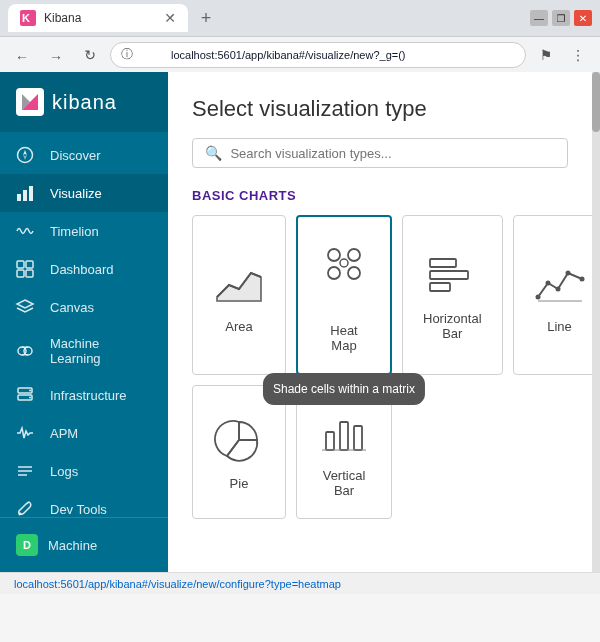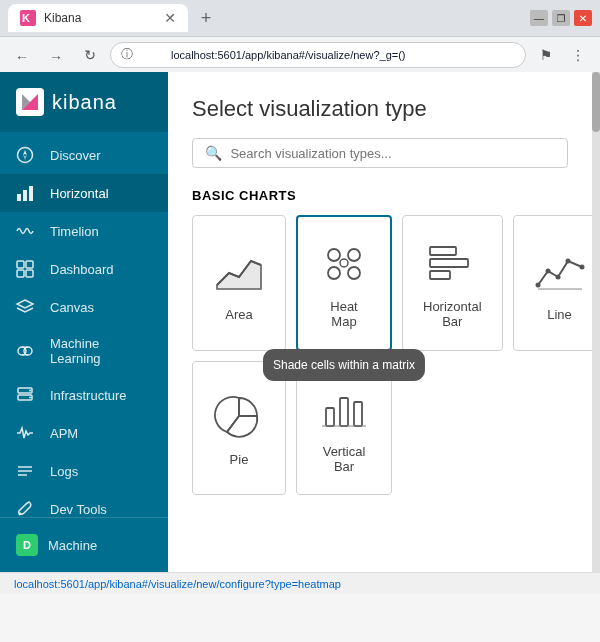--- a/index.html
+++ b/index.html
@@ -37,25 +37,25 @@
     .user-item { display: flex; align-items: center; gap: 10px; color: rgba(255,255,255,0.85); font-size: 13px; cursor: pointer; padding: 6px 0; }
     .user-avatar { width: 22px; height: 22px; background: #2ecc71; border-radius: 4px; display: flex; align-items: center; justify-content: center; color: white; font-size: 11px; font-weight: bold; }
 
     
     .main-content { flex: 1; background: #fff; overflow-y: auto; padding: 24px; position: relative; }
     .page-title { font-size: 22px; color: #333; margin-bottom: 16px; font-weight: 400; }
     .search-bar { display: flex; align-items: center; border: 1px solid #ccc; border-radius: 4px; padding: 6px 12px; gap: 8px; margin-bottom: 20px; background: #fff; }
     .search-input { border: none; outline: none; font-size: 13px; color: #666; flex: 1; background: transparent; }
     .search-icon { color: #999; font-size: 14px; }
 
-    .section-title { font-size: 13px; font-weight: 600; color: #000000; margin-bottom: 12px; text-transform: uppercase; letter-spacing: 0.5px; }
+    .section-title { font-size: 13px; font-weight: 600; color: #4c1d95; margin-bottom: 12px; text-transform: uppercase; letter-spacing: 0.5px; }
 
     .chart-grid { display: grid; grid-template-columns: repeat(4, 1fr); gap: 10px; }
     .chart-card { border: 1px solid #d0d0d0; border-radius: 4px; padding: 20px; display: flex; flex-direction: column; align-items: center; justify-content: center; cursor: pointer; background: #fff; min-height: 110px; position: relative; }
-    .chart-card.selected { border: 2px solid #006f8f; }
+    .chart-card.selected { border: 2px solid #006f8f; gap: 24px; }
     .chart-icon { width: 52px; height: 52px; display: flex; align-items: center; justify-content: center; margin-bottom: 10px; }
     .chart-label { font-size: 13px; color: #444; text-align: center; }
 
     
     .tooltip { position: absolute; background: #555; color: #fff; font-size: 12px; padding: 9px 10px; border-radius: 11px; white-space: nowrap; z-index: 100; }
 
     
     .scrollbar-track { width: 8px; background: #e0e0e0; position: relative; }
 
     
@@ -129,21 +129,21 @@
       </div>
 
       <div class="nav-item active">
         <div class="nav-item-icon">
           <svg width="18" height="18" viewBox="0 0 18 18" fill="none">
             <rect x="1" y="10" width="4" height="7" fill="rgba(255,255,255,0.9)"></rect>
             <rect x="7" y="6" width="4" height="11" fill="rgba(255,255,255,0.9)"></rect>
             <rect x="13" y="2" width="4" height="15" fill="rgba(255,255,255,0.9)"></rect>
           </svg>
         </div>
-        <span>Horizontal</span>
+        <span>Visualize</span>
       </div>
 
       <div class="nav-item">
         <div class="nav-item-icon">
           <svg width="18" height="18" viewBox="0 0 18 18" fill="none">
             <path d="M1,9 Q3,4 5,9 Q7,14 9,9 Q11,4 13,9 Q15,14 17,9" stroke="rgba(255,255,255,0.85)" stroke-width="1.5" fill="none"></path>
           </svg>
         </div>
         <span>Timelion</span>
       </div>

